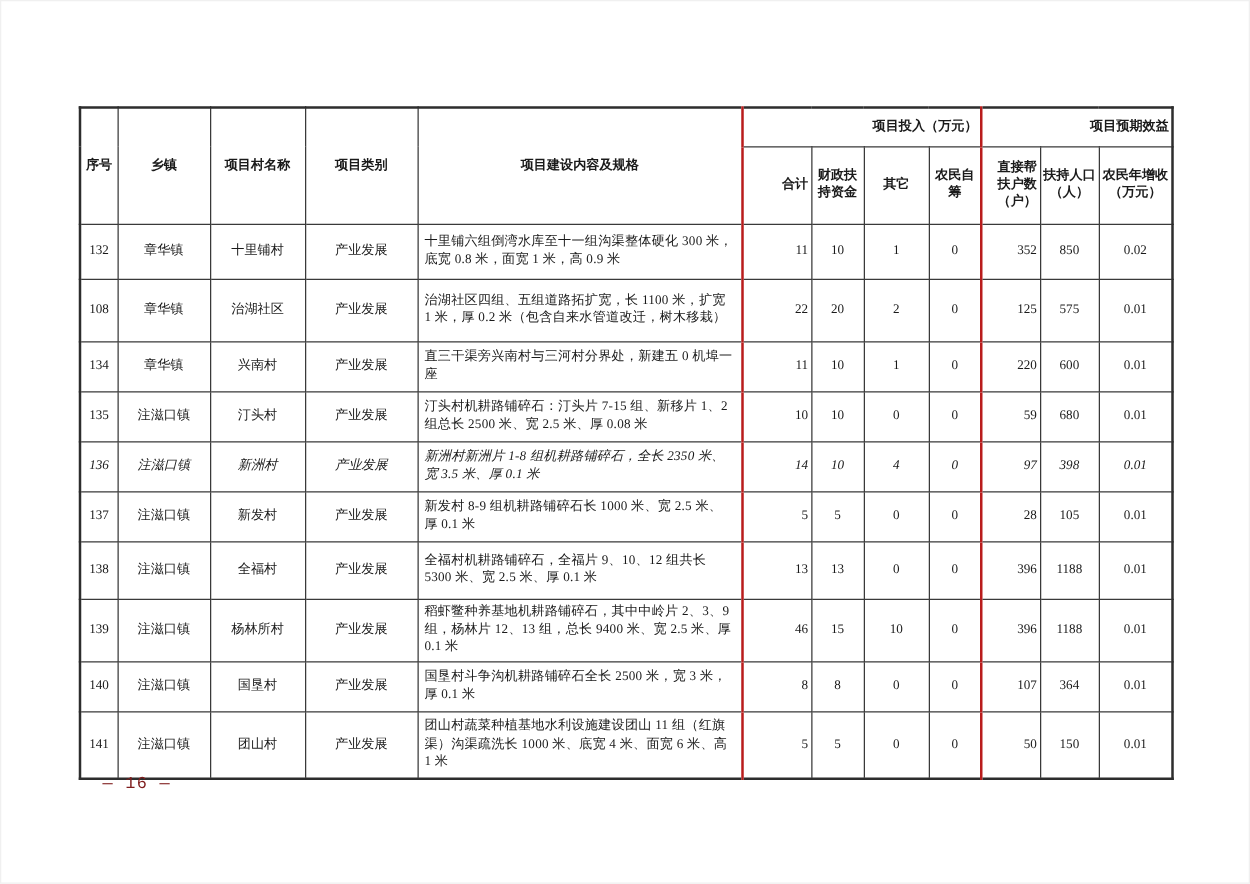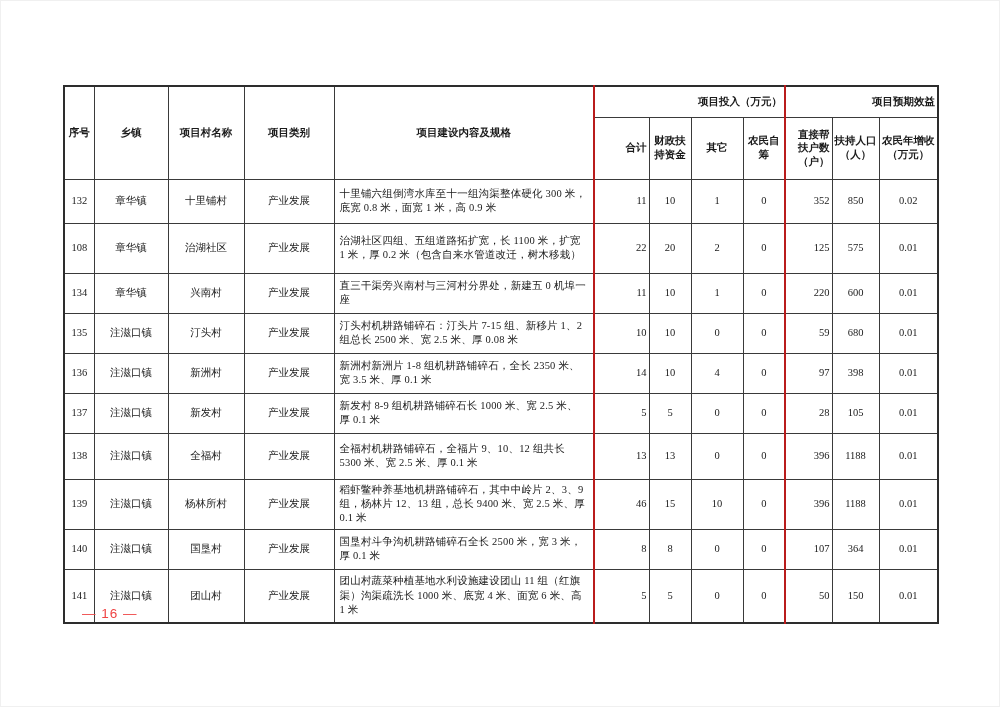--- a/index.html
+++ b/index.html
@@ -38,31 +38,31 @@
   .project-table td[data-field="description"]{
     text-align:left;
     padding:2px 5px;
     line-height:1.35;
     letter-spacing:0.2px;
   }
   .project-table tbody tr:nth-of-type(1){height:44px;}
   .project-table tbody tr:nth-of-type(2){height:50px;}
   .project-table tbody tr:nth-of-type(3){height:40px;}
   .project-table tbody tr:nth-of-type(4){height:40px;}
-  .project-table tbody tr:nth-of-type(5){height:40px;}
+  .project-table tbody tr:nth-of-type(5){height:40px;font-style:italic;}
   .project-table tbody tr:nth-of-type(6){height:40px;}
   .project-table tbody tr:nth-of-type(7){height:46px;}
   .project-table tbody tr:nth-of-type(8){height:50px;}
   .project-table tbody tr:nth-of-type(9){height:40px;}
   .project-table tbody tr:nth-of-type(10){height:54px;}
   .page-footer{
-    position:absolute;left:82px;top:606px;
-    font-size:13.5px;color:#ef4444;
+    position:absolute;left:82px;top:620px;
+    font-size:13.5px;color:#7f1d1d;
     letter-spacing:1px;
-    font-family:Liberation Sans, sans-serif;
+    font-family:Liberation Mono, monospace;
   }
 </style>
 </head>
 <body>
 
 <div class="page">
 
   <table class="project-table">
     <colgroup>
       <col style="width:30px">

